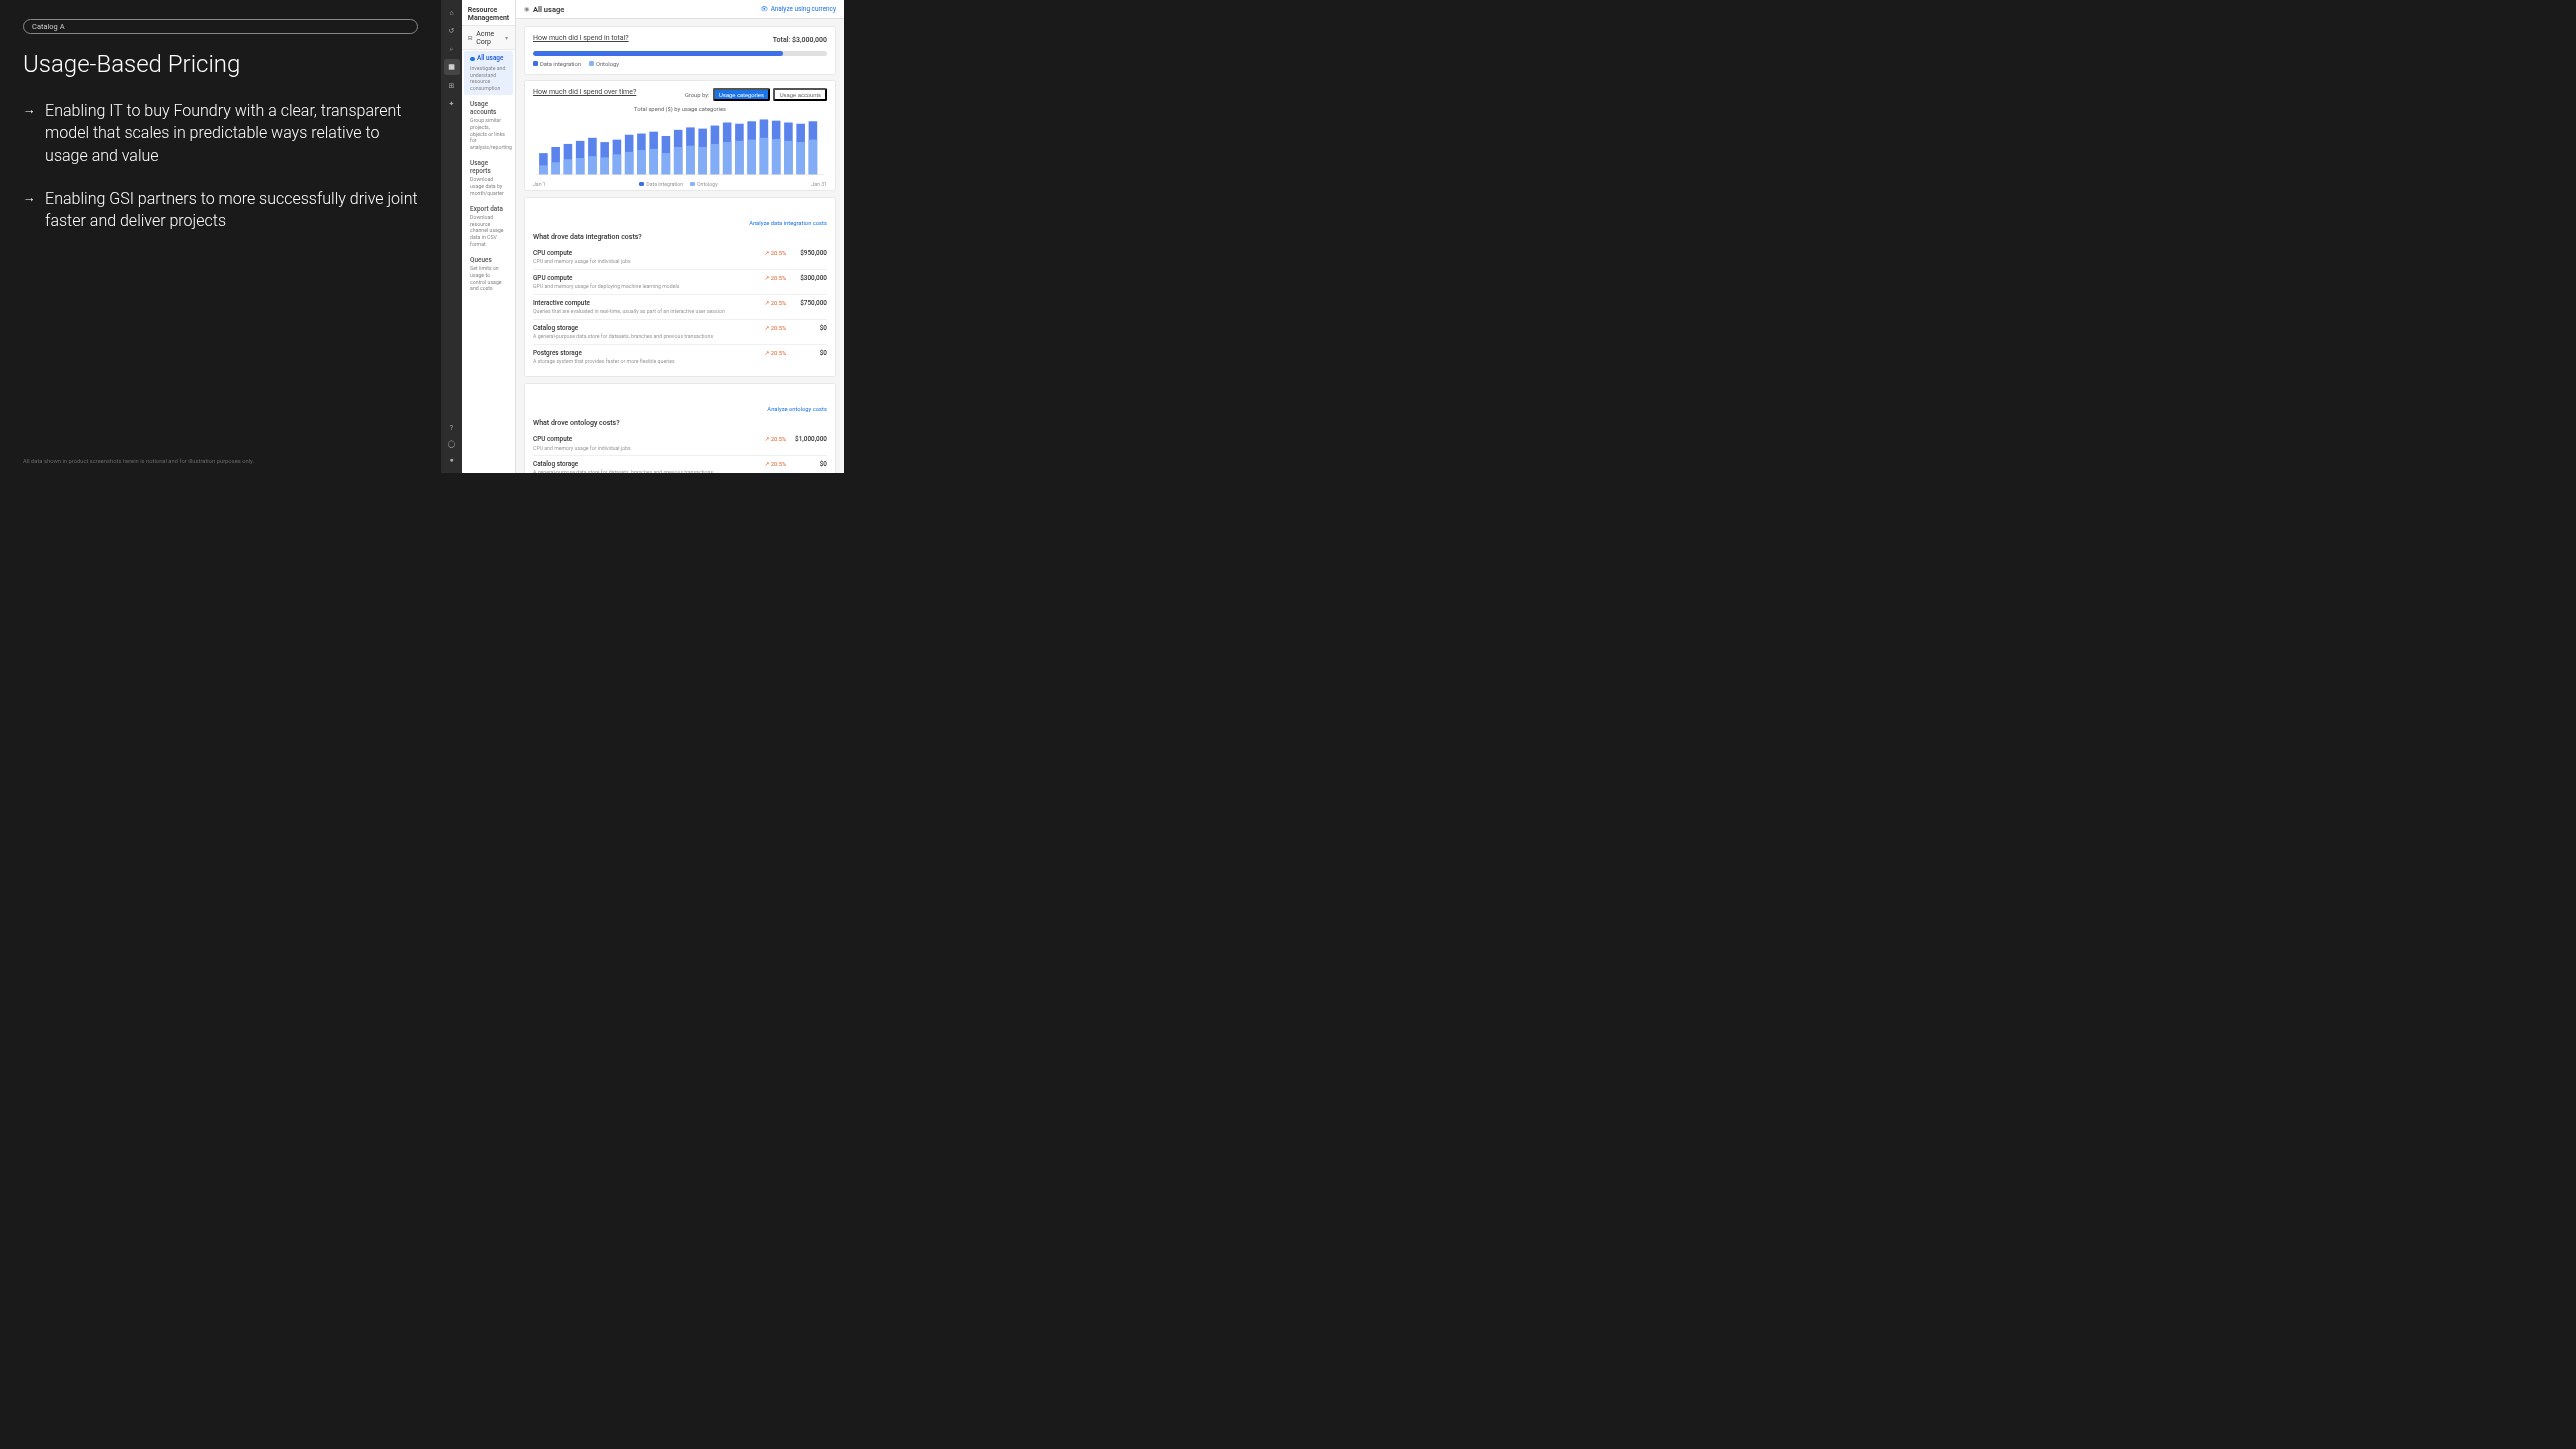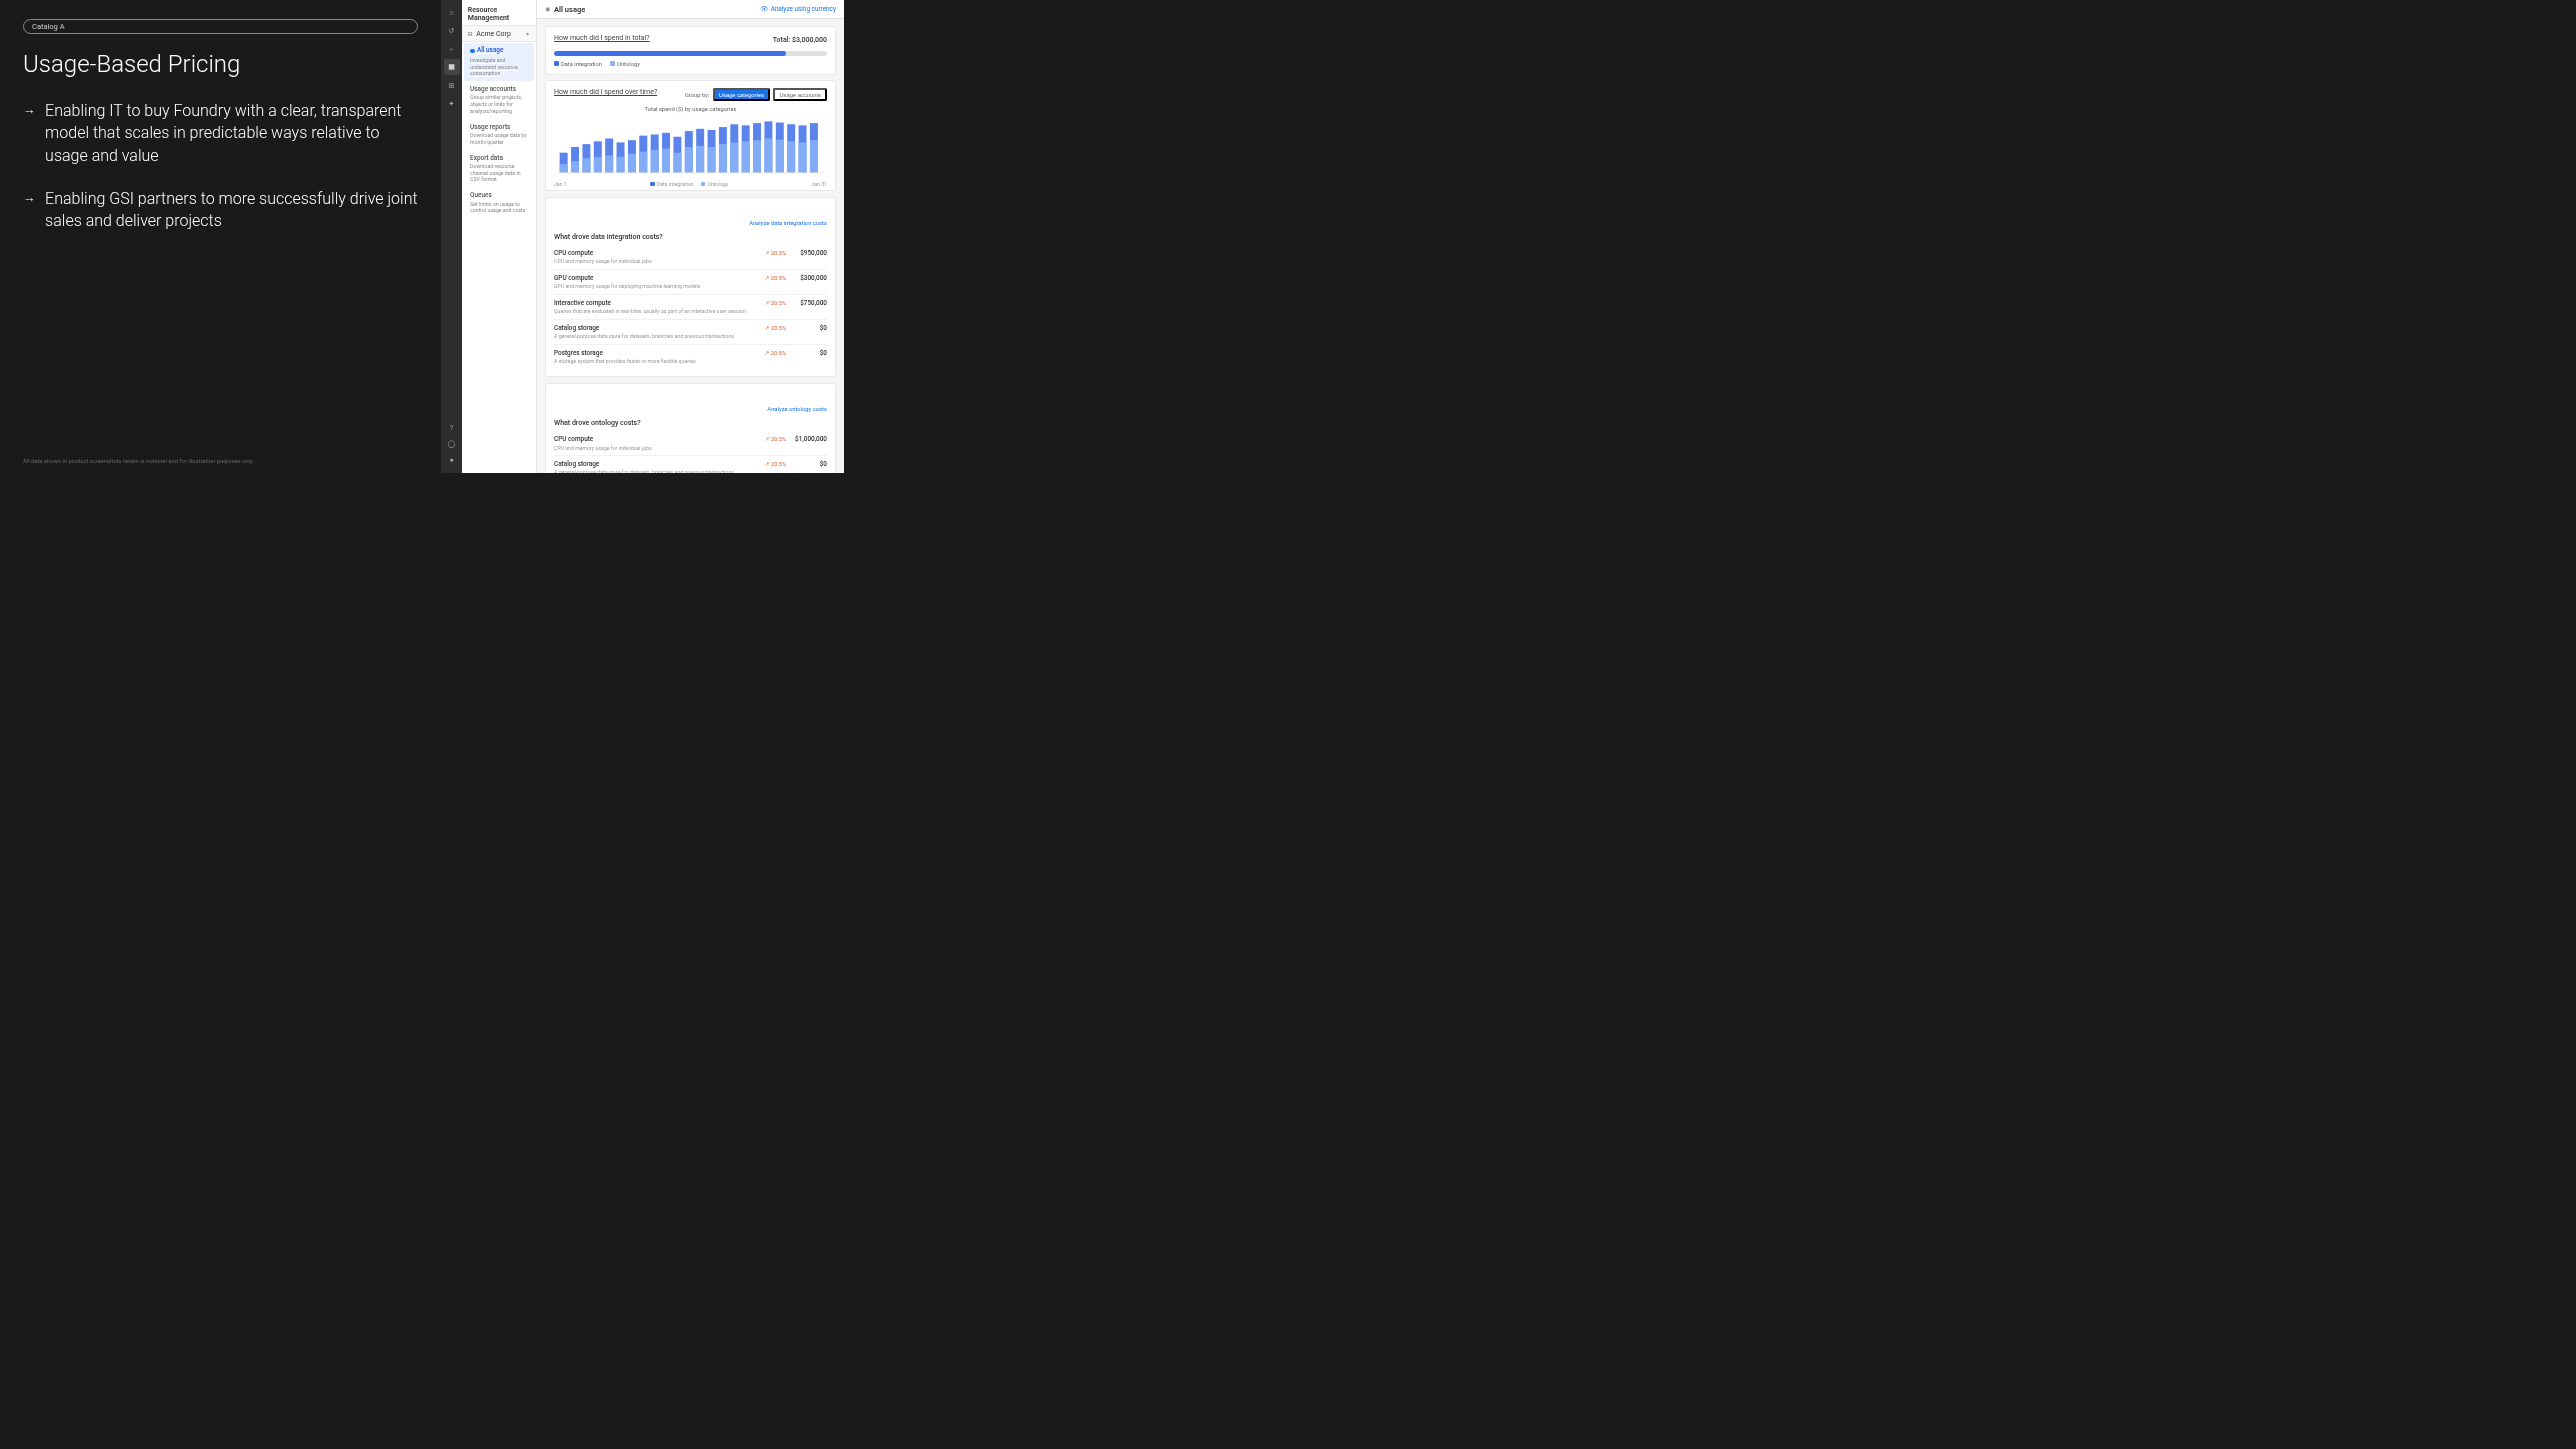--- a/index.html
+++ b/index.html
@@ -117,26 +117,25 @@
       background: #444;
       color: #fff;
     }
 
     .sidebar-icons-bottom {
       margin-top: auto;
     }
 
     
     .nav-panel {
-      width: 75px;
+      width: 54px;
       background: #fff;
       border-right: 0.6px solid #e0e0e0;
       display: flex;
       flex-direction: column;
-      text-decoration: underline;
     }
 
     .nav-header {
       padding: 5.8px 5.8px 3.5px;
       font-size: 7px;
       font-weight: 600;
       color: #333;
       border-bottom: 0.6px solid #e8e8e8;
     }
 
@@ -435,21 +434,21 @@
   <div class="appendix-badge">Catalog A</div>
   <h1 class="slide-title">Usage-Based Pricing</h1>
 
   <div class="bullet-item">
     <span class="arrow-icon">→</span>
     <p class="bullet-text">Enabling IT to buy Foundry with a clear, transparent model that scales in predictable ways relative to usage and value</p>
   </div>
 
   <div class="bullet-item">
     <span class="arrow-icon">→</span>
-    <p class="bullet-text">Enabling GSI partners to more successfully drive joint sales and deliver projects</p>
+    <p class="bullet-text">Enabling GSI partners to more successfully drive joint faster and deliver projects</p>
   </div>
 
   <div class="disclaimer">All data shown in product screenshots herein is notional and for illustration purposes only.</div>
 </div>
 
 <div class="right-panel">
 
   <div class="sidebar-icons">
     <div class="sidebar-icon-btn">⌂</div>
     <div class="sidebar-icon-btn">↺</div>

